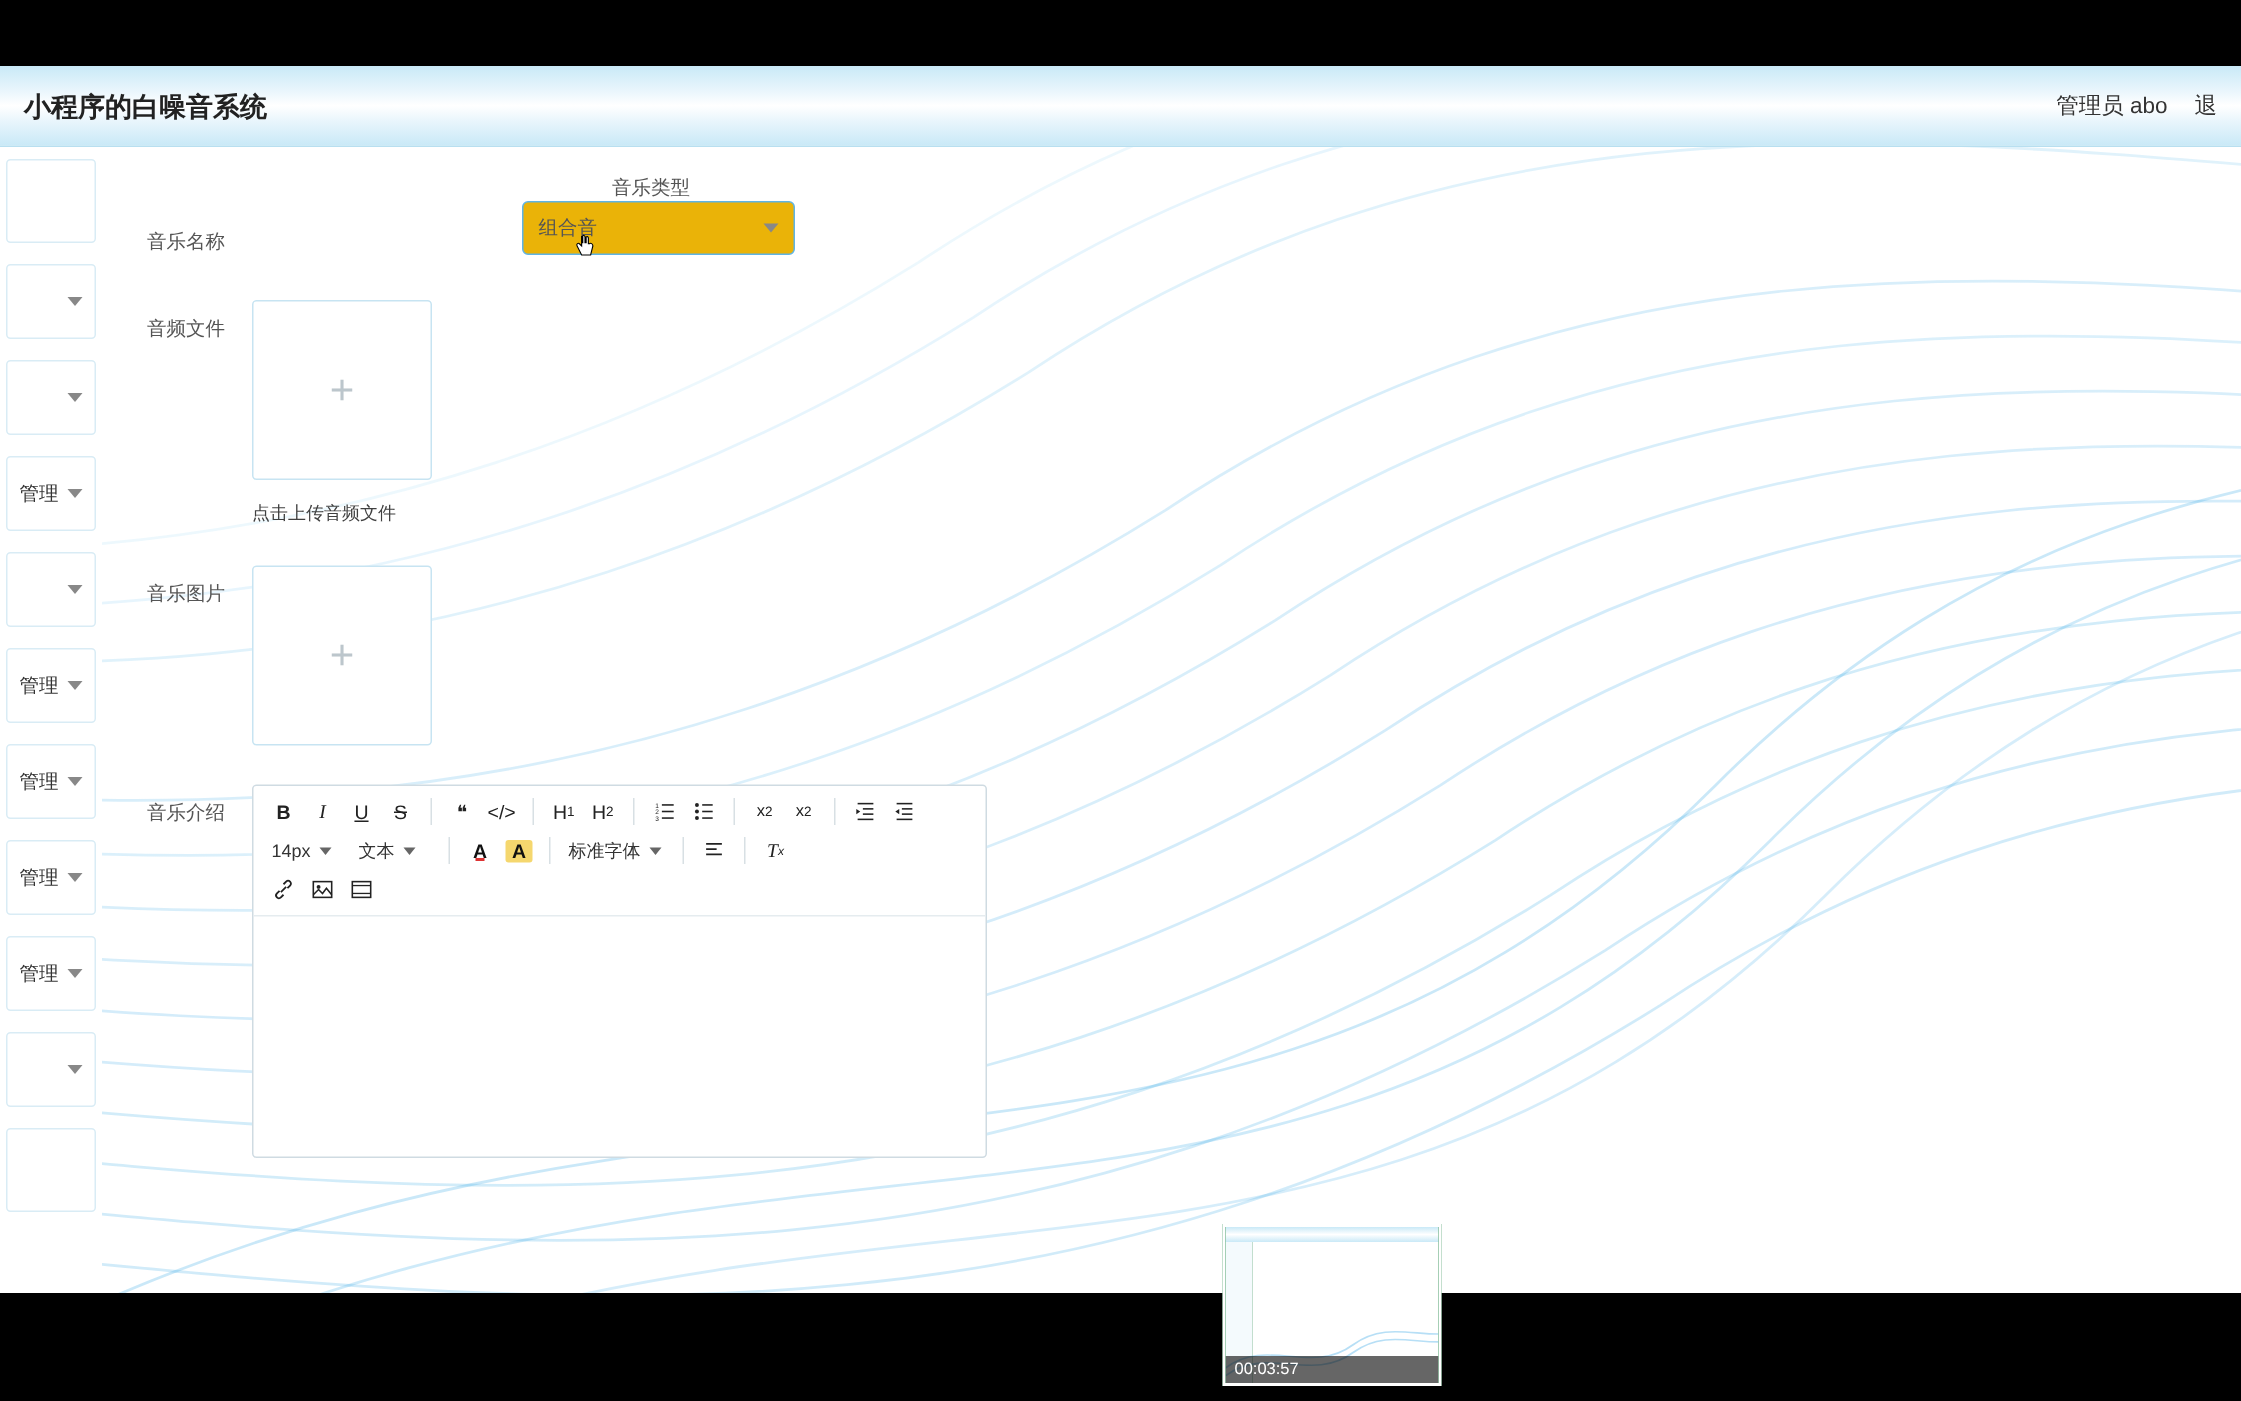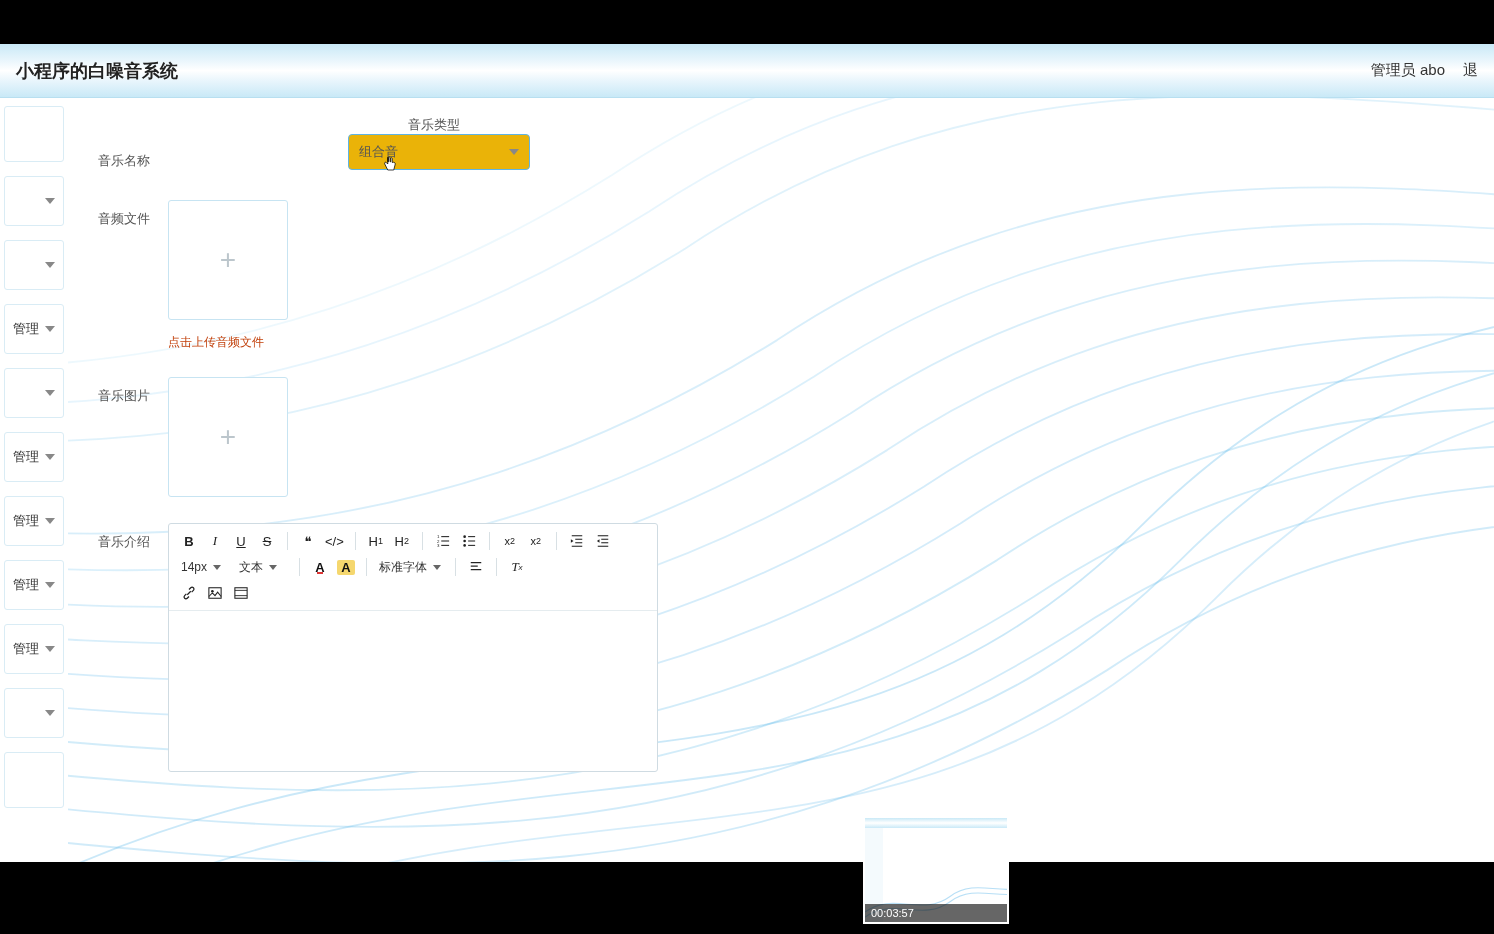--- a/index.html
+++ b/index.html
@@ -64,21 +64,21 @@
   background: #eab308; cursor: pointer; position: relative;
 }
 .select-arrow { position: absolute; right: 10px; top: 50%; transform: translateY(-50%); width: 0; height: 0; border-left: 5px solid transparent; border-right: 5px solid transparent; border-top: 6px solid #888; }
 
 .upload-box {
   width: 120px; height: 120px; border: 1px solid #c7e4f2; border-radius: 3px;
   display: flex; align-items: center; justify-content: center; cursor: pointer;
   background: #fff;
 }
 .upload-plus { font-size: 28px; color: #bcc6cc; font-weight: 300; }
-.upload-hint { font-size: 12px; color: #c2410c; margin-top: 14px; }
+.upload-hint { font-size: 12px; color: #404040; margin-top: 14px; }
 
 .editor {
   width: 490px; border: 1px solid #cfdbe2; border-radius: 3px; background: #fff;
 }
 .editor-toolbar { padding: 6px 8px; border-bottom: 1px solid #e5ecef; }
 .tb-row { display: flex; align-items: center; flex-wrap: wrap; gap: 2px; margin-bottom: 4px; }
 .tb-row:last-child { margin-bottom: 0; }
 .tb-btn {
   min-width: 24px; height: 22px; display: inline-flex; align-items: center; justify-content: center;
   font-size: 13px; color: #222; cursor: pointer; padding: 0 3px; border-radius: 2px;
@@ -110,21 +110,21 @@
   width: 0; height: 0; border-top: 28px solid transparent; border-bottom: 28px solid transparent;
   border-left: 42px solid #fff; margin-right: 14px; border-radius: 4px;
 }
 .watermark .ev { color: #fff; }
 
 .video-bar {
   position: absolute; left: 0; right: 0; bottom: 0; height: 72px; background: #000;
 }
 .thumb {
   position: absolute; left: 815px; top: -46px; width: 146px; height: 108px;
-  border: 2px solid #fff; background: #15803d; overflow: hidden; margin-left: 48px;
+  border: 2px solid #fff; background: #15803d; overflow: hidden;
 }
 .thumb-inner { width: 100%; height: 100%; position: relative; }
 .thumb-head { height: 10px; background: linear-gradient(#c9e9f7,#fff,#c9e9f7); }
 .thumb-side { position:absolute; top:10px; left:0; width:18px; bottom:0; background:#f4fafd; }
 .thumb-body { position:absolute; top:10px; left:18px; right:0; bottom:0; background:#fff; }
 .thumb-wave { position:absolute; right:0; bottom:0; width:100%; height:60%; }
 .thumb-time {
   position: absolute; left: 0; right: 0; bottom: 0; height: 18px; background: rgba(0,0,0,0.6);
   color: #fff; font-size: 11px; display: flex; align-items: center; padding-left: 6px;
 }

